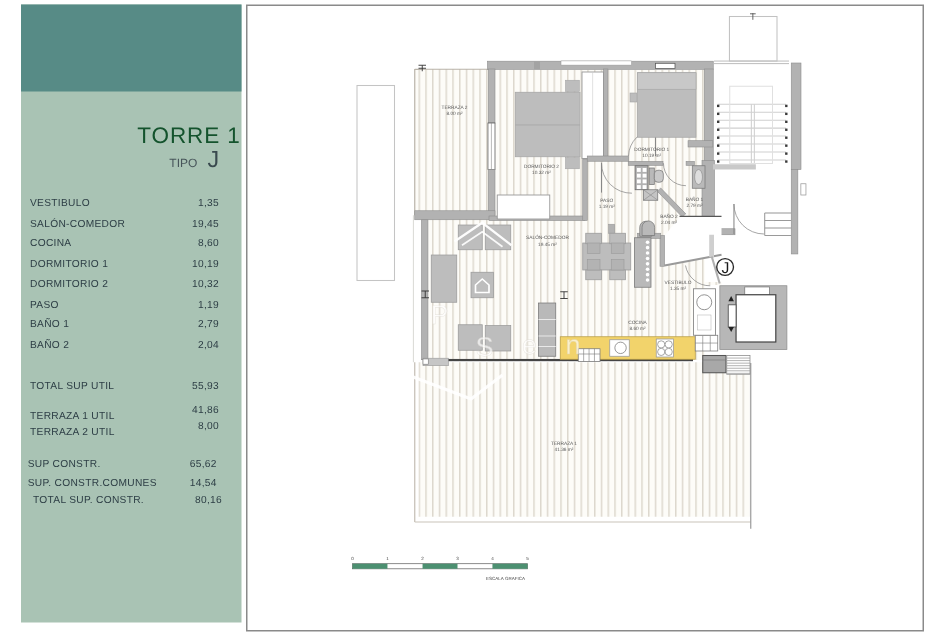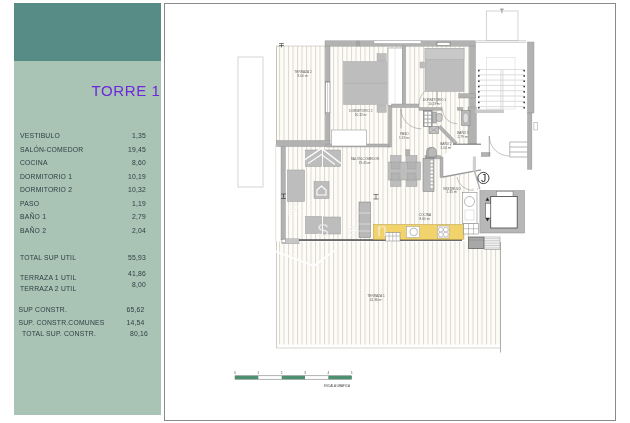--- a/index.html
+++ b/index.html
@@ -10,22 +10,23 @@
 </style>
 </head>
 <body>
 
 <div class="abs" style="left:164px;top:3px;width:450px;height:416px;border:1px solid #8a8a8a;"></div>
 
 <div class="abs" style="left:14px;top:3px;width:147px;height:412px;background:#a9c3b4;">
 
   <div class="abs" style="left:0;top:0;width:147px;height:58px;background:#578b86;"></div>
 
-  <div class="abs" style="left:0;top:78.5px;width:146.5px;text-align:right;color:#6d28d9;font-size:15px;letter-spacing:0.6px;">TORRE 1</div>
-
+  <div class="abs" style="left:0;top:78.5px;width:146.5px;text-align:right;color:#14532d;font-size:15px;letter-spacing:0.6px;">TORRE 1</div>
+
+  <div class="abs" style="left:0;top:94.5px;width:132px;text-align:right;color:#47555a;font-size:8px;">TIPO&nbsp;&nbsp;&nbsp;<span style="font-size:15.5px;color:#39494e;">J</span></div>
 </div>
 
 <div class="row" style="top:132px;">VESTIBULO<span class="v">1,35</span></div>
 
 <div class="row" style="top:146px;">SALÓN-COMEDOR<span class="v">19,45</span></div>
 
 <div class="row" style="top:159px;">COCINA<span class="v">8,60</span></div>
 
 <div class="row" style="top:173px;">DORMITORIO 1<span class="v">10,19</span></div>
 

